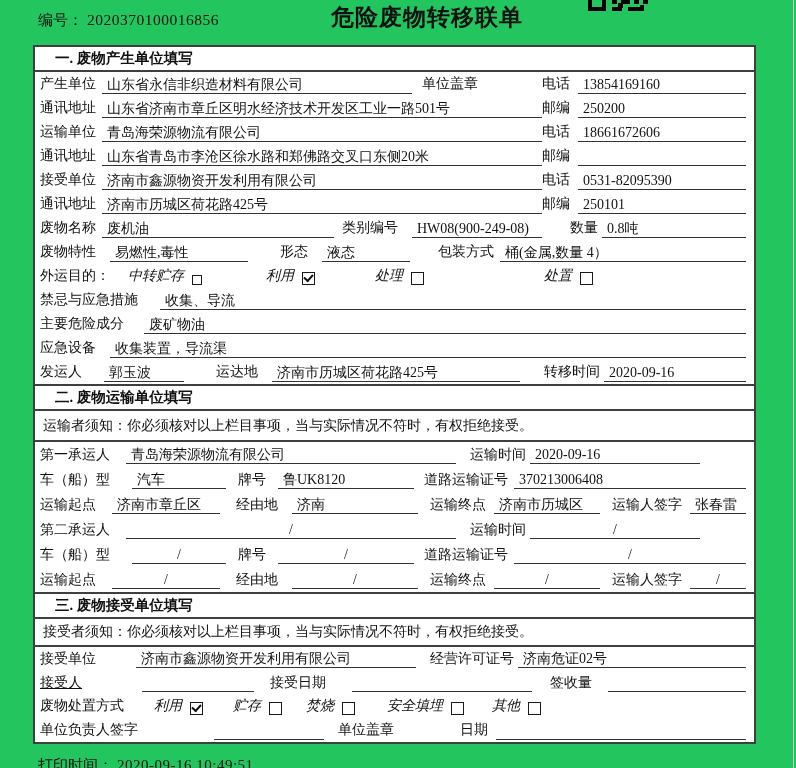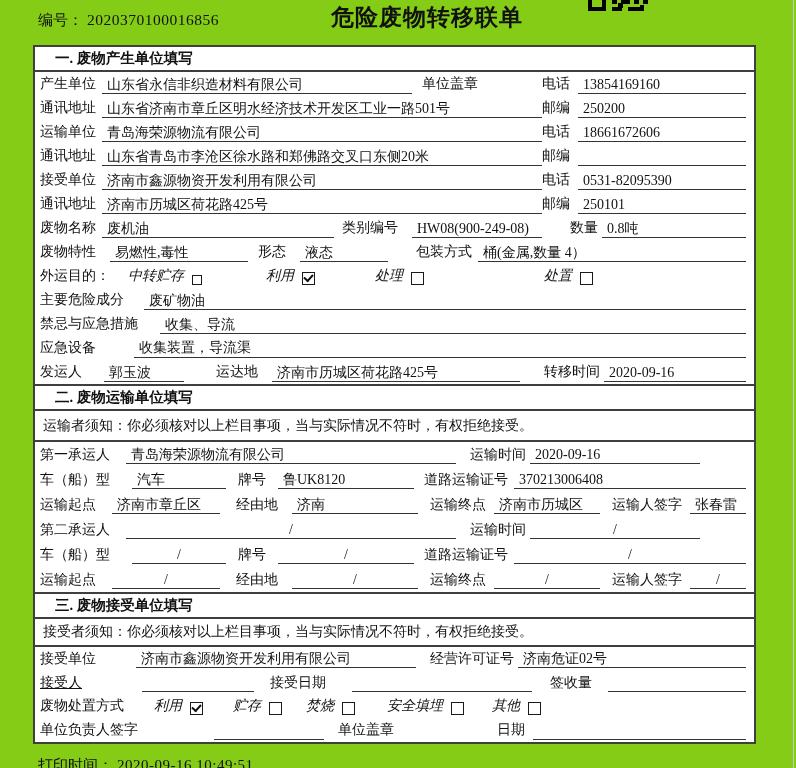--- a/index.html
+++ b/index.html
@@ -1,17 +1,17 @@
 <!DOCTYPE html>
 <html><head>
 <meta charset="utf-8">
 <style>
   html,body{margin:0;padding:0;background:#ffffff;}
   body{width:796px;height:768px;font-family:"Liberation Serif","DejaVu Serif",serif;color:#111;}
-  .page{position:relative;width:796px;height:768px;background:#84cc16;overflow:hidden;}
+  .page{position:relative;width:796px;height:768px;background:#22c55e;overflow:hidden;}
   .page-edge{position:absolute;top:0;right:2px;width:1px;height:768px;background:#c8c8c8;}
   .hdr-no{position:absolute;left:38px;top:11px;font-size:15px;white-space:nowrap;}
   .hdr-no .num{font-size:15.5px;letter-spacing:0.5px;margin-left:4px;}
   .doc-title{position:absolute;left:331px;top:2px;font-size:23px;font-weight:bold;letter-spacing:1px;white-space:nowrap;}
   .qr{position:absolute;left:588px;top:0;}
   .tbl{position:absolute;left:33px;top:45px;width:723px;border:2px solid #3f3f3f;background:#fff;box-sizing:border-box;}
   .sec{border-top:2px solid #3f3f3f;}
   .sec:first-child{border-top:none;}
   .sec-h{height:23px;line-height:23px;font-size:14.5px;font-weight:bold;padding-left:20px;border-bottom:2px solid #3f3f3f;white-space:nowrap;}
   .note{height:29px;line-height:29px;font-size:14px;padding-left:8px;border-bottom:2px solid #3f3f3f;white-space:nowrap;}
@@ -103,21 +103,21 @@
           <span class="lbl" style="width: 62px;">废物名称</span>
           <span class="val" style="width: 232px;">废机油</span>
           <span class="lbl" style="width: 62px; margin-left: 8px;">类别编号</span>
           <span class="val" style="width: 130px; margin-left: 8px;">HW08(900-249-08)</span>
           <span class="lbl" style="width: 32px; margin-left: 28px;">数量</span>
           <span class="val fx">0.8吨</span>
         </div>
         <div class="row">
           <span class="lbl" style="width: 62px;">废物特性</span>
           <span class="val" style="width: 138px; margin-left: 8px;">易燃性,毒性</span>
-          <span class="lbl" style="width: 32px; margin-left: 10px;">形态</span>
+          <span class="lbl" style="width: 32px; margin-left: 32px;">形态</span>
           <span class="val" style="width: 88px; margin-left: 10px;">液态</span>
           <span class="lbl" style="width: 62px; margin-left: 28px;">包装方式</span>
           <span class="val fx">桶(金属,数量 4）</span>
         </div>
         <div class="row">
           <span class="lbl" style="width: 82px;">外运目的：</span>
           <span class="chk" style="margin-left: 6px;">
             <span>中转贮存</span>
             <span class="cbox sm"></span>
           </span>
@@ -128,30 +128,30 @@
           <span class="chk" style="margin-left: 60px;">
             <span>处理</span>
             <span class="cbox"></span>
           </span>
           <span class="chk" style="margin-left: 120px;">
             <span>处置</span>
             <span class="cbox"></span>
           </span>
         </div>
         <div class="row">
+          <span class="lbl" style="width: 108px;">禁忌与应急措施</span>
+          <span class="val fx" style="margin-left: 12px;">收集、导流</span>
+        </div>
+        <div class="row">
           <span class="lbl" style="width: 92px;">主要危险成分</span>
           <span class="val fx" style="margin-left: 12px;">废矿物油</span>
         </div>
         <div class="row">
-          <span class="lbl" style="width: 108px;">禁忌与应急措施</span>
-          <span class="val fx" style="margin-left: 12px;">收集、导流</span>
-        </div>
-        <div class="row">
           <span class="lbl" style="width: 62px;">应急设备</span>
-          <span class="val fx" style="margin-left: 32px; font-family: Liberation Mono, monospace;">收集装置，导流渠</span>
+          <span class="val fx" style="margin-left: 8px;">收集装置，导流渠</span>
         </div>
         <div class="row">
           <span class="lbl" style="width: 50px;">发运人</span>
           <span class="val" style="width: 80px; margin-left: 14px;">郭玉波</span>
           <span class="lbl" style="width: 50px; margin-left: 32px;">运达地</span>
           <span class="val" style="width: 248px; margin-left: 6px;">济南市历城区荷花路425号</span>
           <span class="lbl" style="width: 60px; margin-left: 24px;">转移时间</span>
           <span class="val fx">2020-09-16</span>
         </div>
       </div>
@@ -244,21 +244,21 @@
           </span>
           <span class="chk" style="margin-left: 28px;">
             <span>其他</span>
             <span class="cbox"></span>
           </span>
         </div>
         <div class="row">
           <span class="lbl" style="width: 108px;">单位负责人签字</span>
           <span class="val" style="width: 110px; margin-left: 66px;"></span>
           <span class="lbl" style="width: 64px; margin-left: 14px;">单位盖章</span>
-          <span class="lbl" style="width: 36px; margin-left: 95px;">日期</span>
+          <span class="lbl" style="width: 36px; margin-left: 58px;">日期</span>
           <span class="val fx"></span>
         </div>
       </div>
     </div>
 
   <div class="footer"><span>打印时间：</span><span class="num">2020-09-16 10:49:51</span></div>
 
   <div class="page-edge"></div>
 </div>
 

